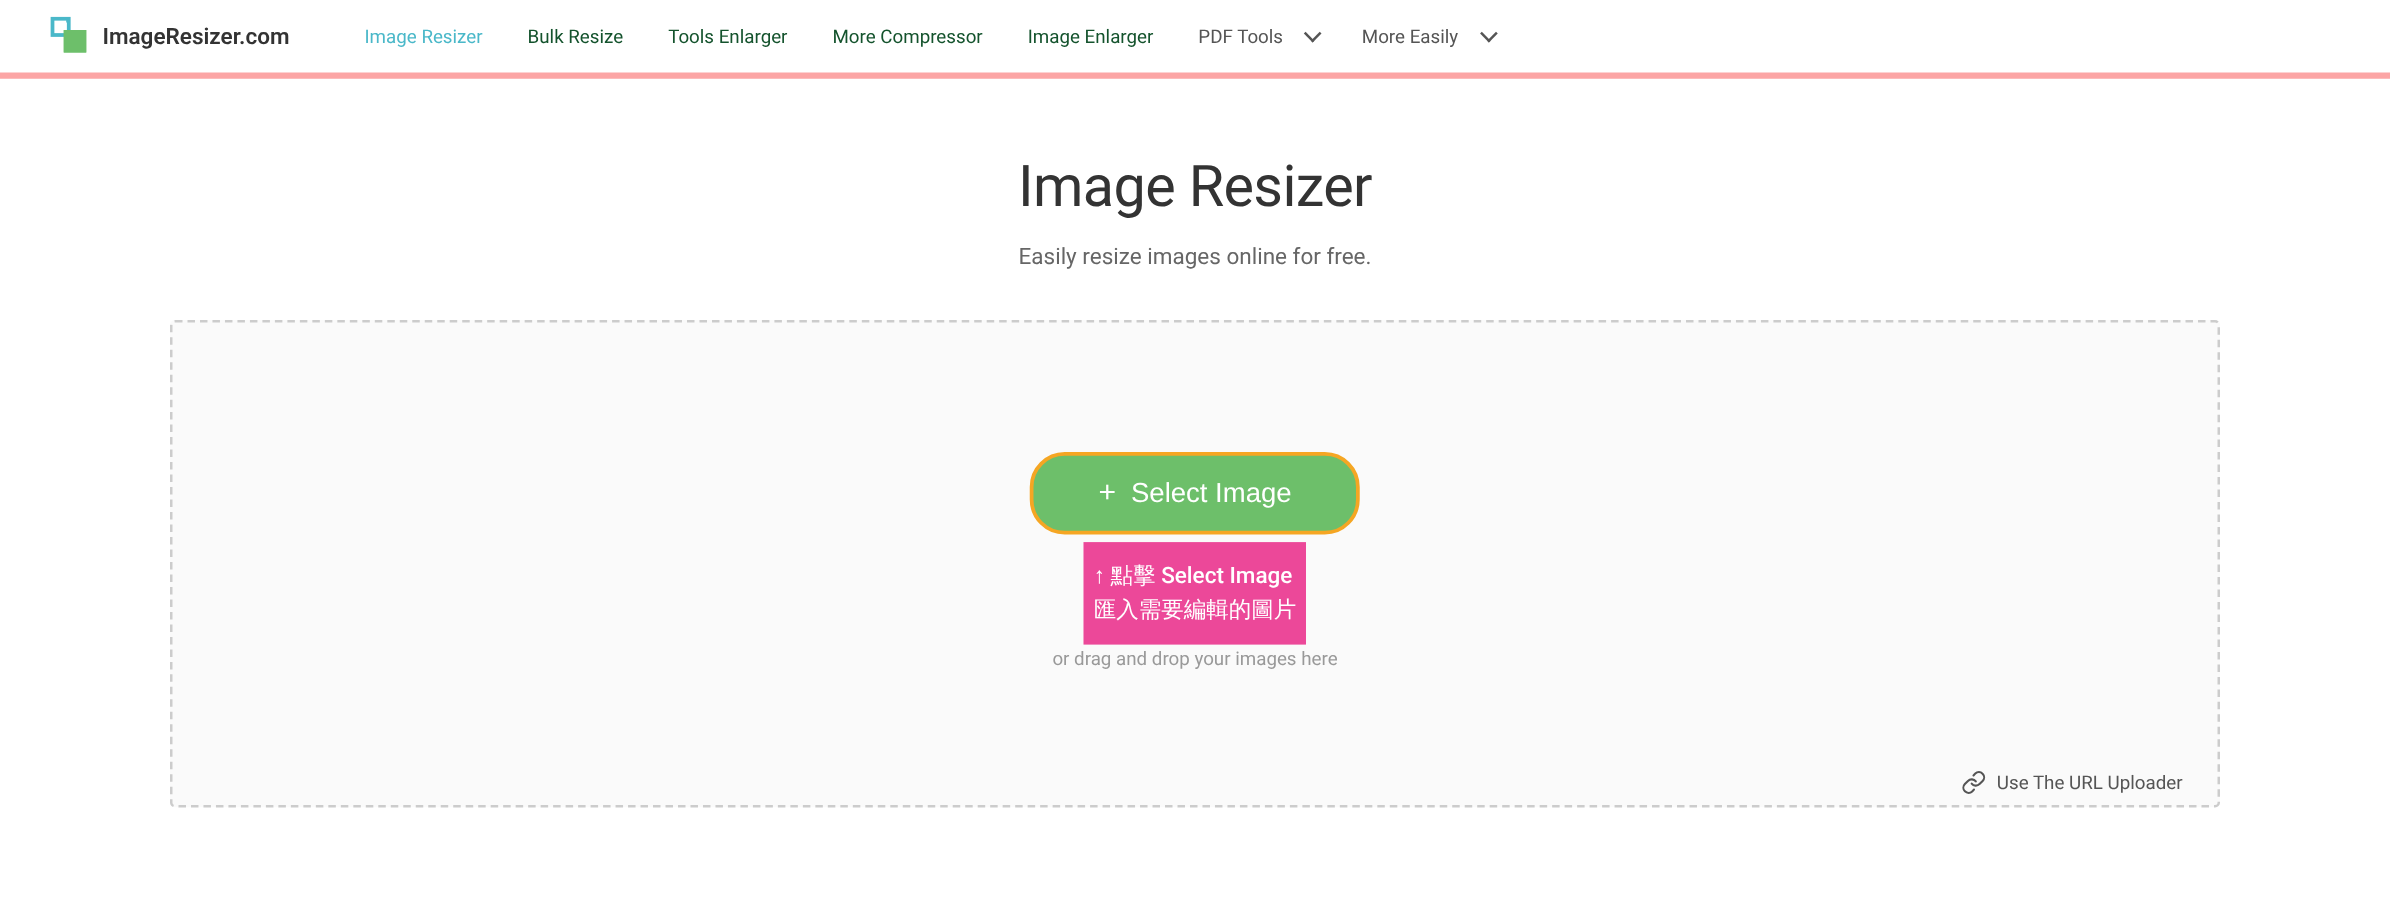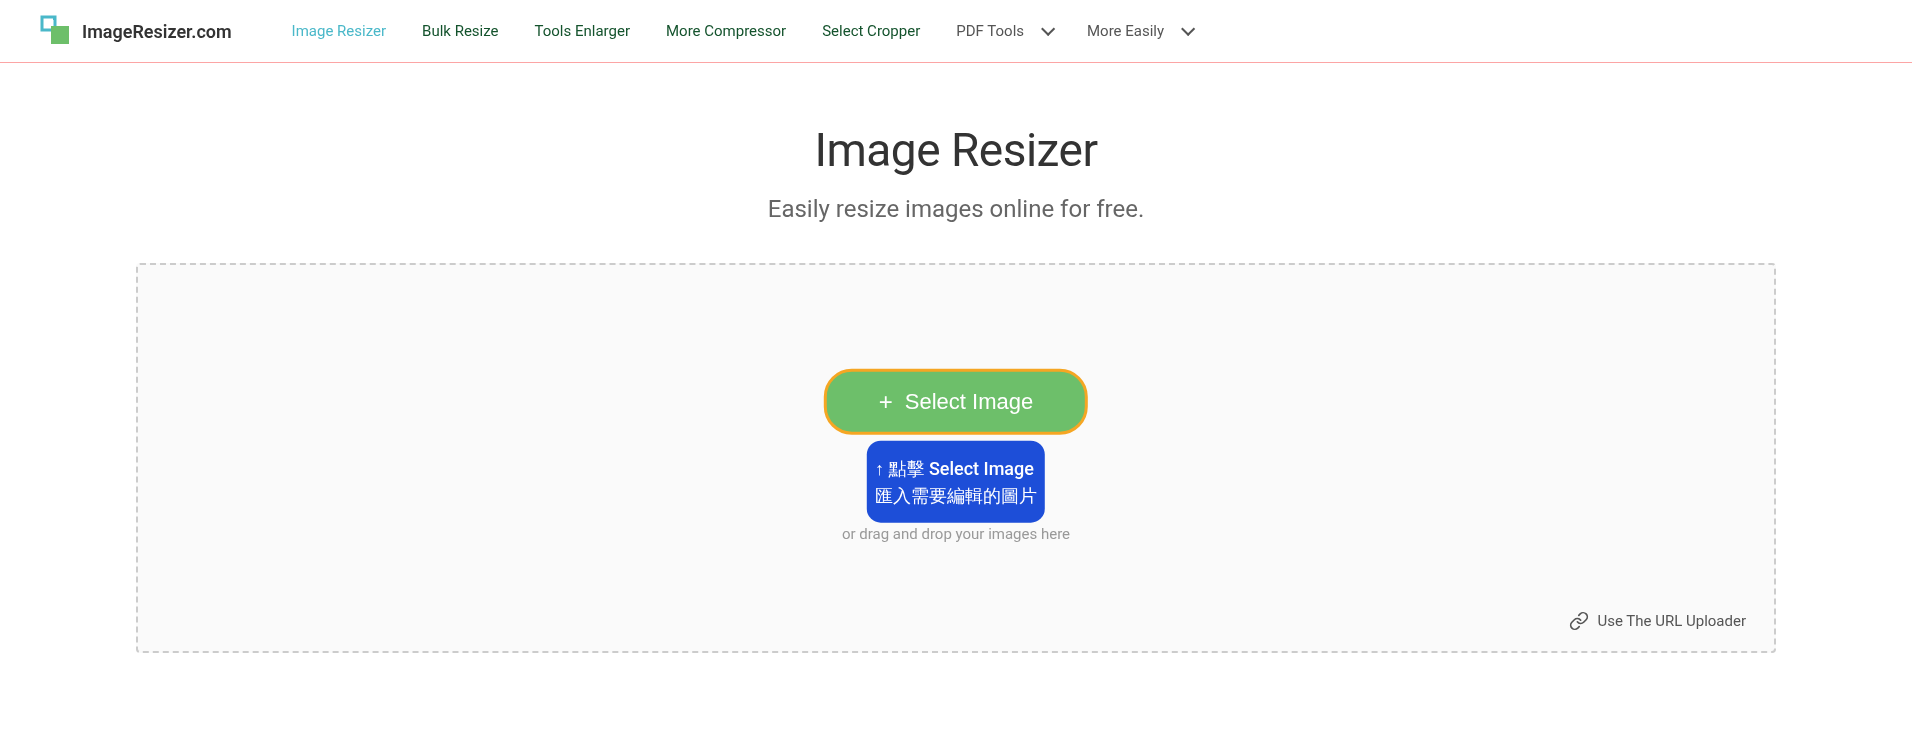--- a/index.html
+++ b/index.html
@@ -15,21 +15,21 @@
       width: 1912px;
       min-height: 731px;
     }
 
     
     header {
       display: flex;
       align-items: center;
       padding: 0 40px;
       height: 63px;
-      border-bottom: 1px solid #fca5a5;
+      border-bottom: 5px solid #fca5a5;
       background: #fff;
     }
 
     .logo-area {
       display: flex;
       align-items: center;
       gap: 10px;
       margin-right: 60px;
     }
 
@@ -92,21 +92,21 @@
 
     .page-title {
       font-size: 46px;
       font-weight: 400;
       color: #333;
       margin-bottom: 18px;
       letter-spacing: -0.5px;
     }
 
     .page-subtitle {
-      font-size: 24px;
+      font-size: 18px;
       color: #666;
       margin-bottom: 40px;
     }
 
     
     .drop-zone {
       width: 1640px;
       height: 390px;
       border: 2.5px dashed #ccc;
       border-radius: 4px;
@@ -136,23 +136,23 @@
       z-index: 2;
     }
 
     .select-image-btn .plus-icon {
       font-size: 24px;
       font-weight: 300;
     }
 
     
     .tooltip-box {
-      background: #1d4ed8;
+      background: #ec4899;
       color: #fff;
-      border-radius: 14px;
+      border-radius: 0;
       padding: 14px 8px;
       font-size: 18px;
       font-weight: 500;
       line-height: 1.5;
       margin-top: 2px;
       position: relative;
       z-index: 2;
     }
 
     
@@ -165,21 +165,21 @@
       font-size: 15px;
       white-space: nowrap;
       display: flex;
       align-items: center;
       gap: 6px;
     }
 
     
     .url-uploader {
       position: absolute;
-      bottom: 20px;
+      bottom: 8px;
       right: 28px;
       display: flex;
       align-items: center;
       gap: 8px;
       color: #555;
       font-size: 15px;
       cursor: pointer;
     }
 
     .link-icon {
@@ -210,21 +210,21 @@
       <rect x="13" y="2" width="3" height="3" fill="#4ab8c9"></rect>
     </svg>
     <span class="logo-text">ImageResizer.com</span>
   </div>
 
   <nav>
     <a class="nav-link active">Image Resizer</a>
     <a class="nav-link">Bulk Resize</a>
     <a class="nav-link">Tools Enlarger</a>
     <a class="nav-link">More Compressor</a>
-    <a class="nav-link">Select Cropper</a>
+    <a class="nav-link">Image Enlarger</a>
     <span class="nav-link-dropdown">
       <span>PDF Tools</span>
       <span class="chevron-down"></span>
     </span>
     <span class="nav-link-dropdown">
       <span>More Easily</span>
       <span class="chevron-down"></span>
     </span>
   </nav>
 </header>

